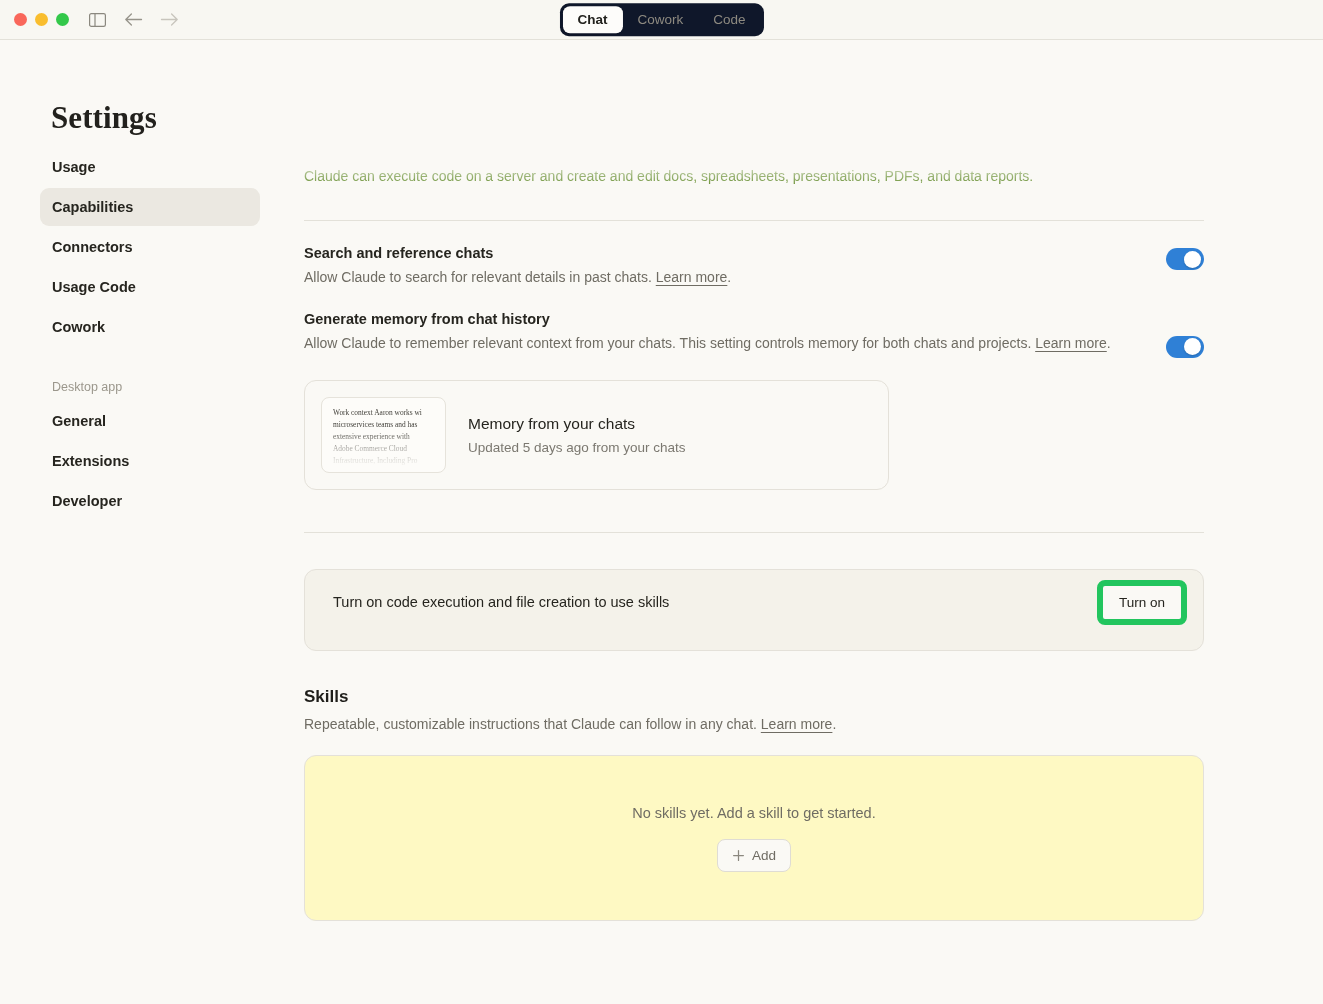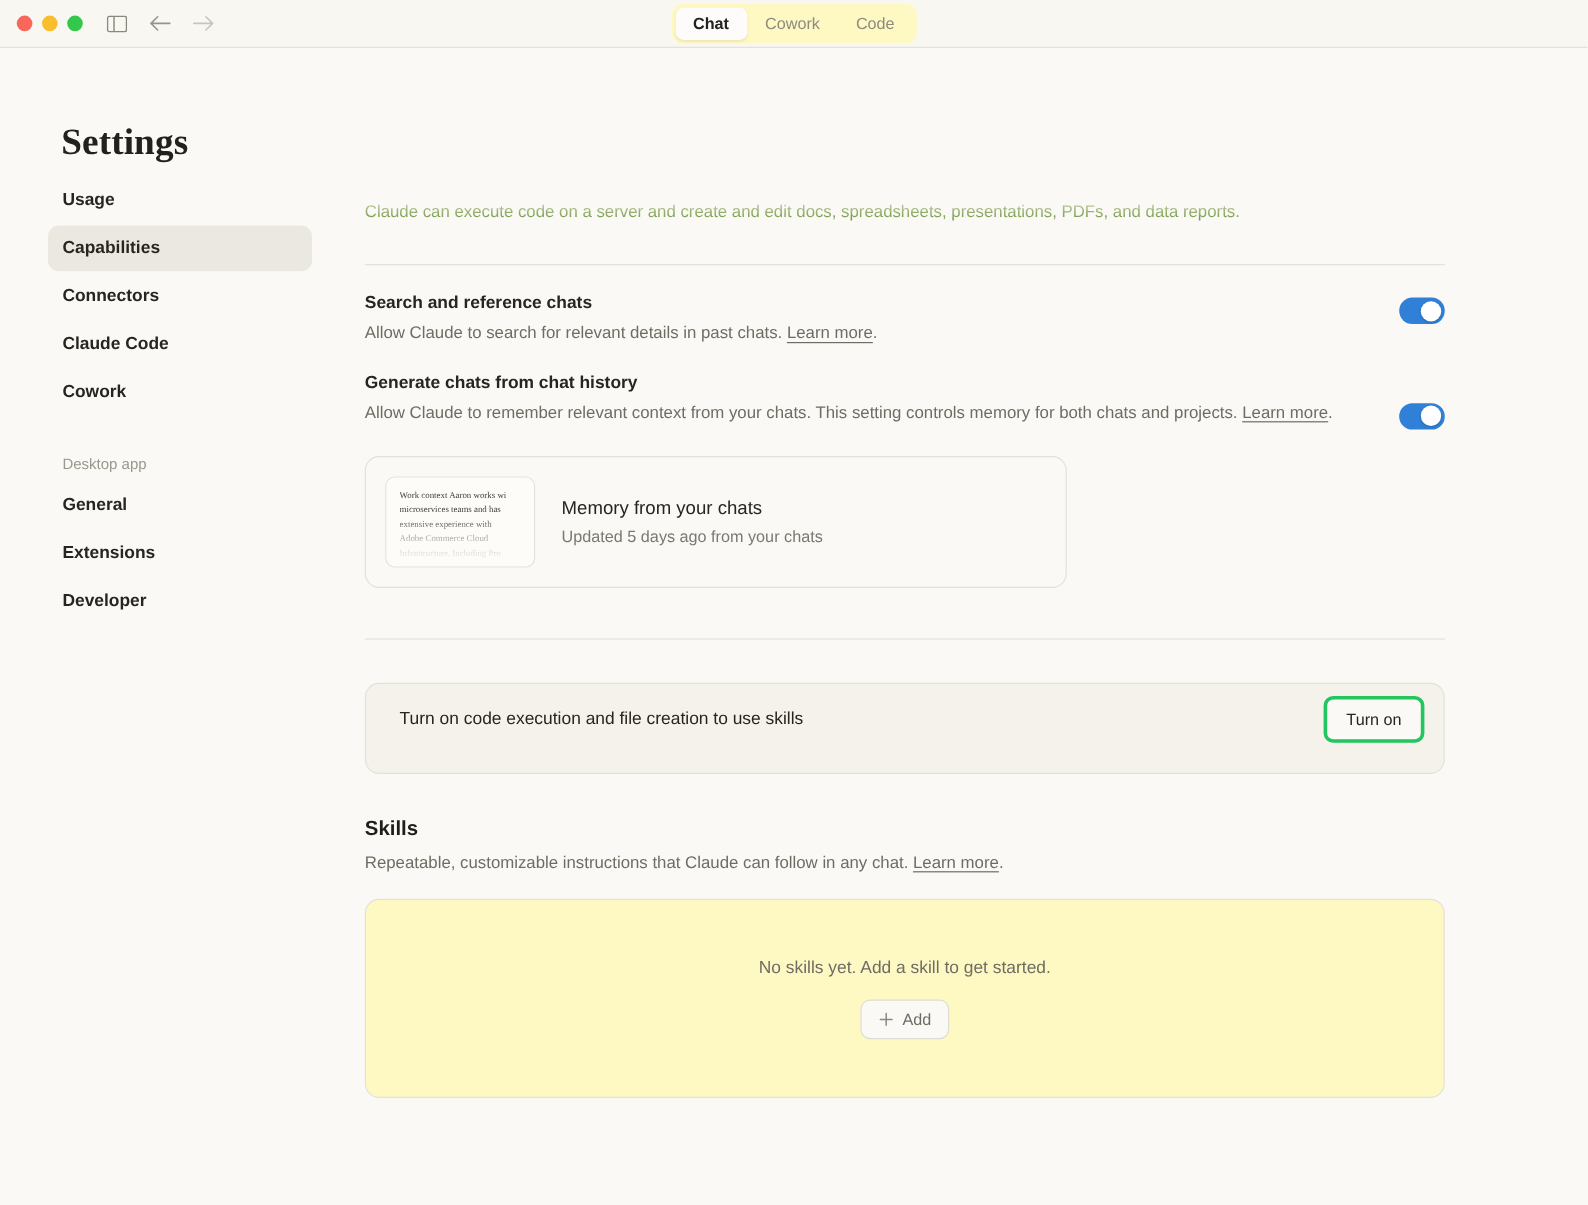--- a/index.html
+++ b/index.html
@@ -65,21 +65,21 @@
   }
   .icon-btn svg { display: block; }
 
   .tabbar {
     position: absolute;
     left: 50%;
     top: 50%;
     transform: translate(-50%, -50%);
     display: flex;
     align-items: center;
-    background: #fef9c3;
+    background: #0f172a;
     border-radius: 9px;
     padding: 3px;
     gap: 0;
   }
   .tab {
     font-size: 13.5px;
     line-height: 1;
     padding: 7px 15px;
     border-radius: 7px;
     color: #8e8a80;
@@ -296,21 +296,21 @@
   .banner-text {
     font-size: 14.5px;
     color: #26251f;
   }
   .banner-btn {
     flex: 0 0 auto;
     font-family: "Liberation Sans", sans-serif;
     font-size: 13.5px;
     color: #26251f;
     background: #faf9f5;
-    border: 3px solid #22c55e;
+    border: 6px solid #22c55e;
     border-radius: 8px;
     padding: 9px 16px;
     cursor: pointer;
   }
 
   
   .skills-title {
     font-size: 17px;
     font-weight: 700;
     color: #1f1e1a;
@@ -394,21 +394,21 @@
 
   <div class="body-area">
 
     <aside class="sidebar">
       <div class="settings-title">Settings</div>
 
       <nav class="nav-list">
         <div class="nav-item">Usage</div>
         <div class="nav-item active">Capabilities</div>
         <div class="nav-item">Connectors</div>
-        <div class="nav-item">Claude Code</div>
+        <div class="nav-item">Usage Code</div>
         <div class="nav-item">Cowork</div>
 
         <div class="nav-group-label">Desktop app</div>
 
         <div class="nav-item">General</div>
         <div class="nav-item">Extensions</div>
         <div class="nav-item">Developer</div>
       </nav>
     </aside>
 
@@ -426,21 +426,21 @@
               <div class="setting-label">Search and reference chats</div>
               <div class="setting-desc"><span>Allow Claude to search for relevant details in past chats. </span><span class="link">Learn more</span><span>.</span></div>
             </div>
             <button class="toggle">
               <span class="knob"></span>
             </button>
           </div>
 
           <div class="setting-row toggle-row-2">
             <div class="setting-text">
-              <div class="setting-label">Generate chats from chat history</div>
+              <div class="setting-label">Generate memory from chat history</div>
               <div class="setting-desc"><span>Allow Claude to remember relevant context from your chats. This setting controls memory for both chats and projects. </span><span class="link">Learn more</span><span>.</span></div>
             </div>
             <button class="toggle">
               <span class="knob"></span>
             </button>
           </div>
 
           <div class="memory-card">
             <div class="memory-thumb">
               <div class="memory-thumb-text">Work context Aaron works wi

